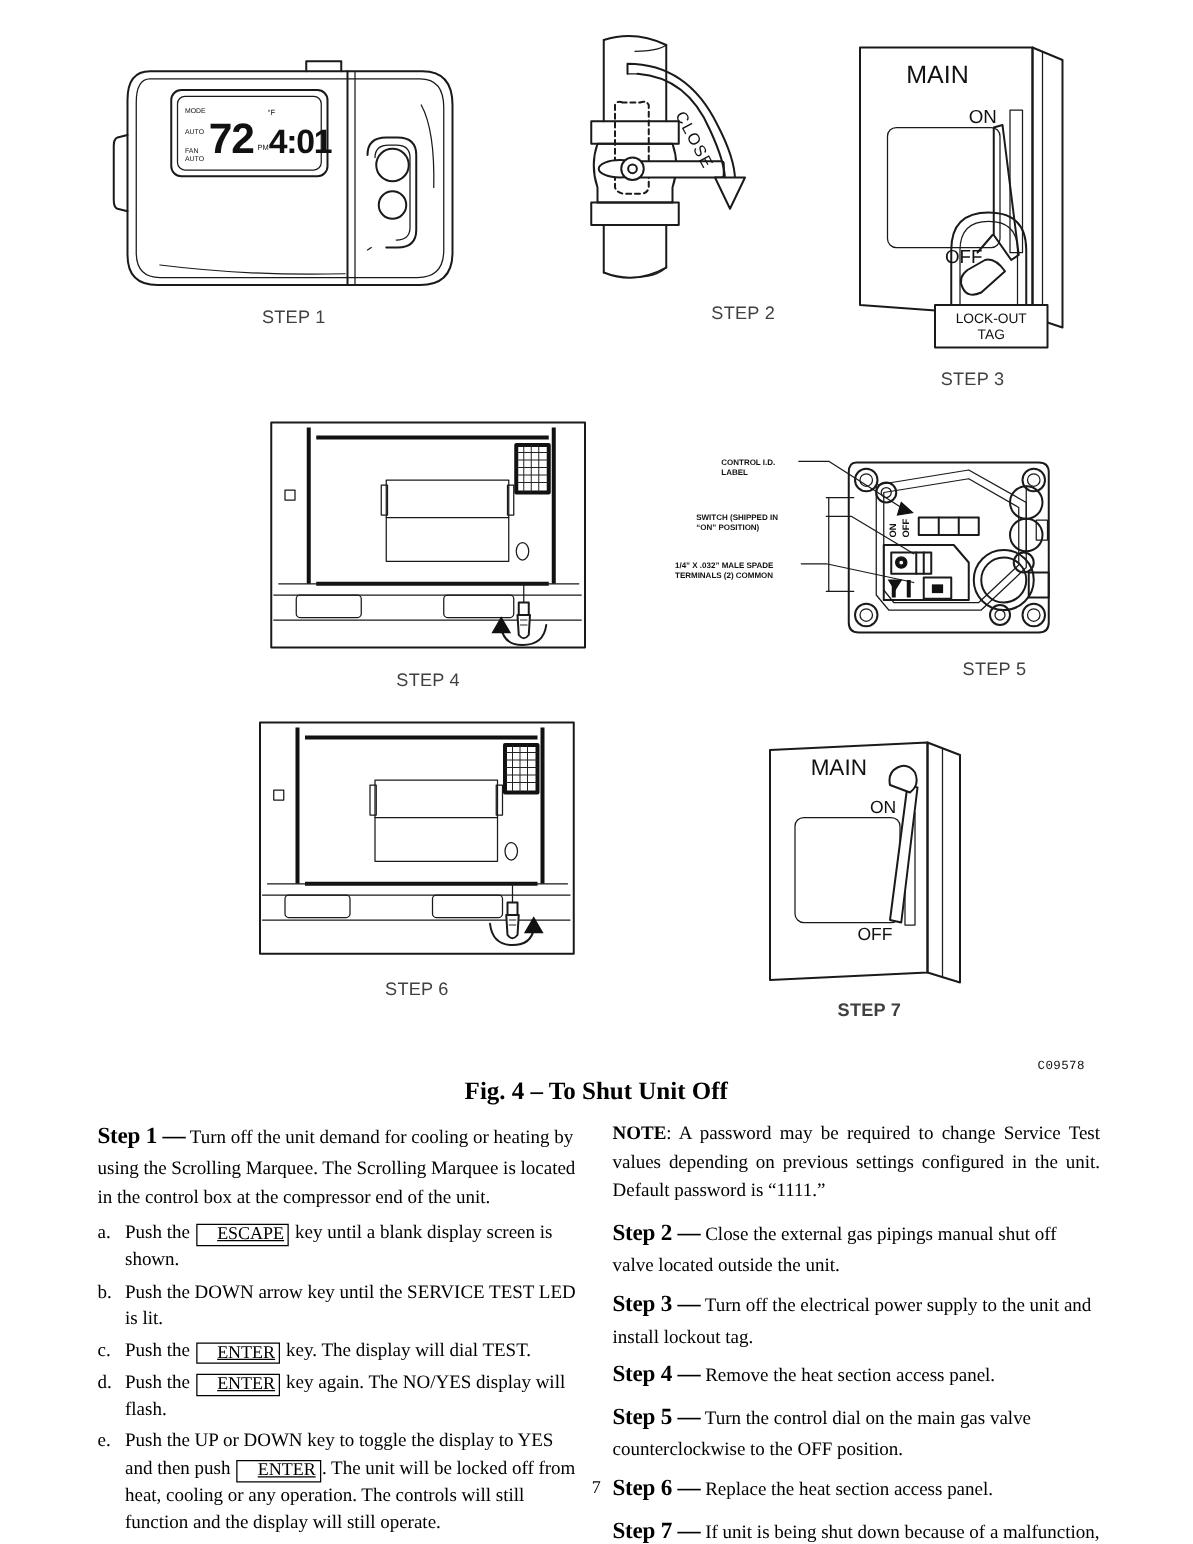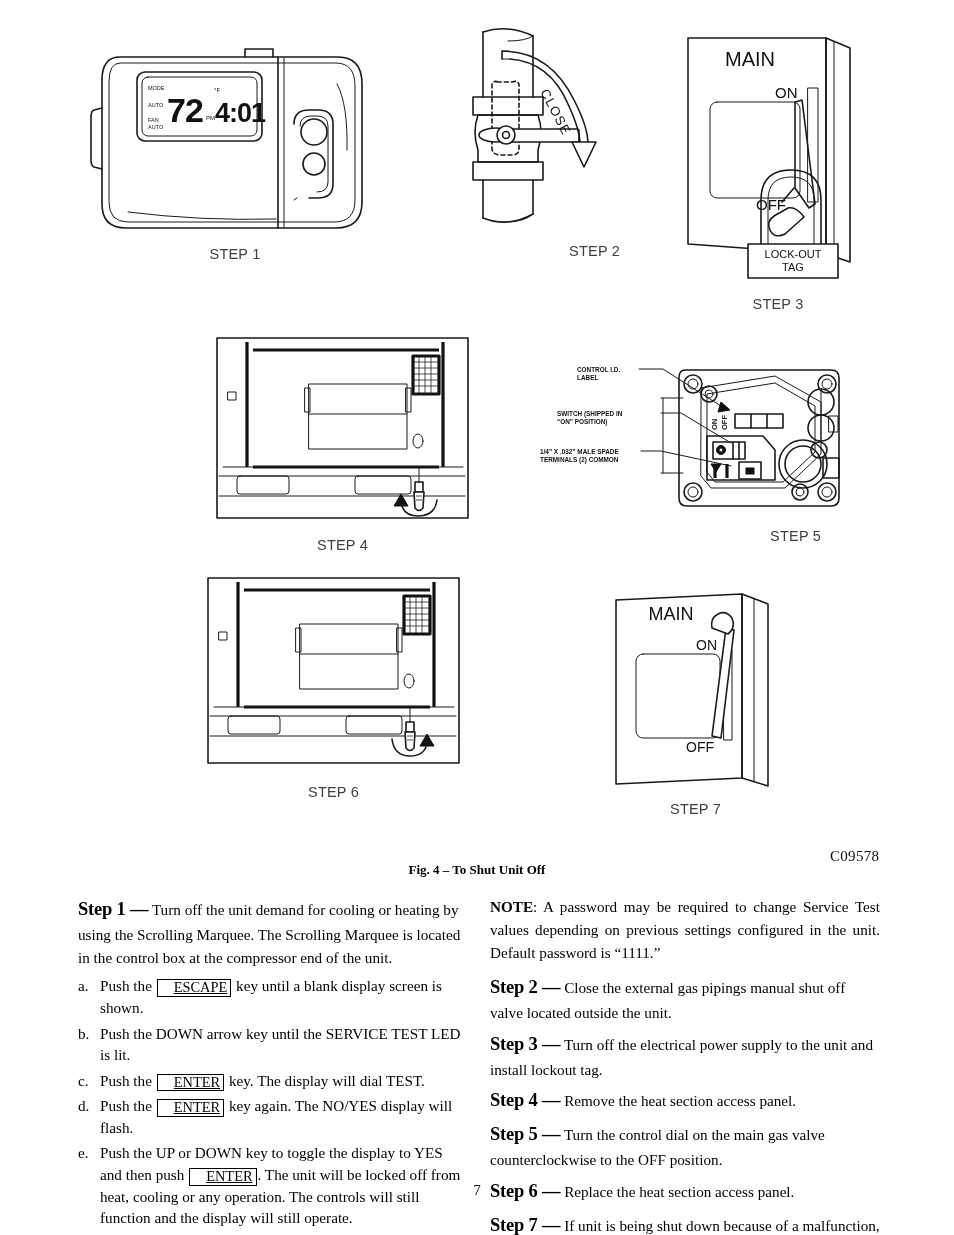--- a/index.html
+++ b/index.html
@@ -23,25 +23,25 @@
   .ln-hair { fill:none; stroke:#222; stroke-width:.8; }
   .ln-thick { fill:none; stroke:#111; stroke-width:3.2; stroke-linejoin:round; }
   .fill-dark { fill:#111; stroke:#111; stroke-width:1; }
   .fill-white { fill:#fff; }
   .dash { stroke-dasharray:4 3; }
   .svgtxt { font-family:"Liberation Sans", sans-serif; fill:#111; }
 
   
   #fig-caption {
     position:absolute; left:0; top:862px; width:954px; text-align:center;
-    font-family:"Liberation Serif", serif; font-weight:bold; font-size:13px;
+    font-family:"Liberation Serif", serif; font-weight:bold; font-size:20px;
   }
   #drawing-code {
     position:absolute; left:830px; top:848px;
-    font-family:Liberation Serif, serif; font-size:15px; color:#111;
+    font-family:Liberation Mono, monospace; font-size:10px; color:#111;
     letter-spacing:.3px;
   }
 
   
   .col { position:absolute; top:896px; width:390px; font-size:15.2px; line-height:1.50; }
   #col-left  { left:78px; }
   #col-right { left:490px; }
   .para { margin:0 0 6px 0; text-align:left;font-family:Liberation Serif, serif; }
   .para.justify { text-align:justify; }
   .steplead { font-weight:bold; font-size:18.5px; letter-spacing:-.2px; }
@@ -318,21 +318,21 @@
       <path class="ln-thin" d="M146,11 L146,194"></path>
       <rect class="ln-thin" x="28" y="66" width="84" height="84" rx="7"></rect>
       <path class="ln-thin" d="M116,62 L124,62 L124,152 L116,152 Z"></path>
 
       <path class="ln fill-white" d="M104,148 L118,40 L126,42 L113,150 Z"></path>
       <path class="ln fill-white" d="M110,26 Q102,30 104,40 L120,46 Q128,40 124,30 Q118,22 110,26 Z"></path>
       <text class="svgtxt" x="63" y="32" font-size="18" text-anchor="middle">MAIN</text>
       <text class="svgtxt" x="88" y="62" font-size="14">ON</text>
       <text class="svgtxt" x="78" y="164" font-size="14">OFF</text>
     </svg>
-    <div class="caption" style="width:175px; margin-top:8px;">STEP 7</div>
+    <div class="caption" style="width:175px; margin-top:8px;font-weight:bold;">STEP 7</div>
   </div>
 
 </div>
 
 <div id="drawing-code">C09578</div>
 <div id="fig-caption">Fig. 4 – To Shut Unit Off</div>
 
 <div class="col" id="col-left">
   <p class="para"><span class="steplead">Step 1 —</span><span> Turn off the unit demand for cooling or heating by using the Scrolling Marquee. The Scrolling Marquee is located in the control box at the compressor end of the unit.</span></p>
   <ul class="sublist">

